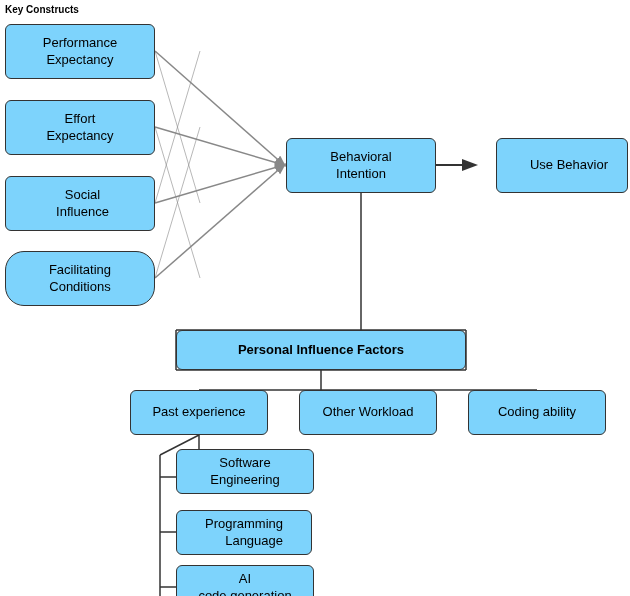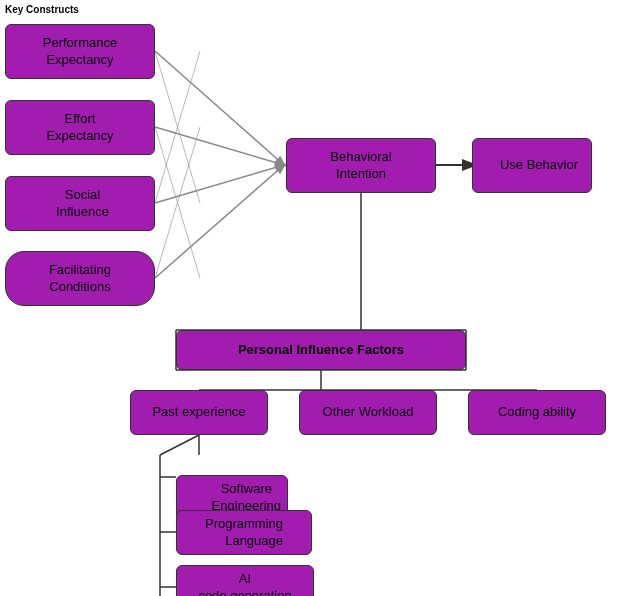--- a/index.html
+++ b/index.html
@@ -14,21 +14,21 @@
     }
     #diagram {
       position: relative;
       width: 630px;
       height: 596px;
     }
     .box {
       position: absolute;
       border: 1.5px solid #333;
       border-radius: 6px;
-      background: #a21caf;
+      background: #7dd3fc;
       display: flex;
       align-items: center;
       justify-content: center;
       text-align: center;
       padding: 4px 6px;
       font-size: 13px;
       line-height: 1.3;
       z-index: 10;
     }
     .bold-label {
@@ -123,41 +123,41 @@
   </div>
 
   <div class="box" style="left:5px; top:251px; width:150px; height:55px;border-radius:19px;">
     <span>Facilitating<br>Conditions</span>
   </div>
 
   <div class="box" style="left:286px; top:138px; width:150px; height:55px;">
     <span>Behavioral<br>Intention</span>
   </div>
 
-  <div class="box" style="left:472px; top:138px; width:120px; height:55px;padding-left:20px;">
+  <div class="box" style="left:496px; top:138px; width:132px; height:55px;padding-left:20px;">
     <span>Use Behavior</span>
   </div>
 
   <div class="box" style="left:176px; top:330px; width:290px; height:40px; font-weight:bold; font-size:13px;">
     <span>Personal Influence Factors</span>
   </div>
 
   <div class="box" style="left:130px; top:390px; width:138px; height:45px;">
     <span>Past experience</span>
   </div>
 
   <div class="box" style="left:468px; top:390px; width:138px; height:45px;">
     <span>Coding ability</span>
   </div>
 
   <div class="box" style="left:299px; top:390px; width:138px; height:45px;">
     <span>Other Workload</span>
   </div>
 
-  <div class="box" style="left:176px; top:475px; width:112px; height:45px;justify-content:flex-end;">
+  <div class="box" style="left:176px; top:449px; width:138px; height:45px;">
     <span>Software<br>Engineering</span>
   </div>
 
   <div class="box" style="left:176px; top:510px; width:136px; height:45px;text-align:right;">
     <span>Programming<br>Language</span>
   </div>
 
   <div class="box" style="left:176px; top:565px; width:138px; height:45px;">
     <span>AI<br>code generation</span>
   </div>

